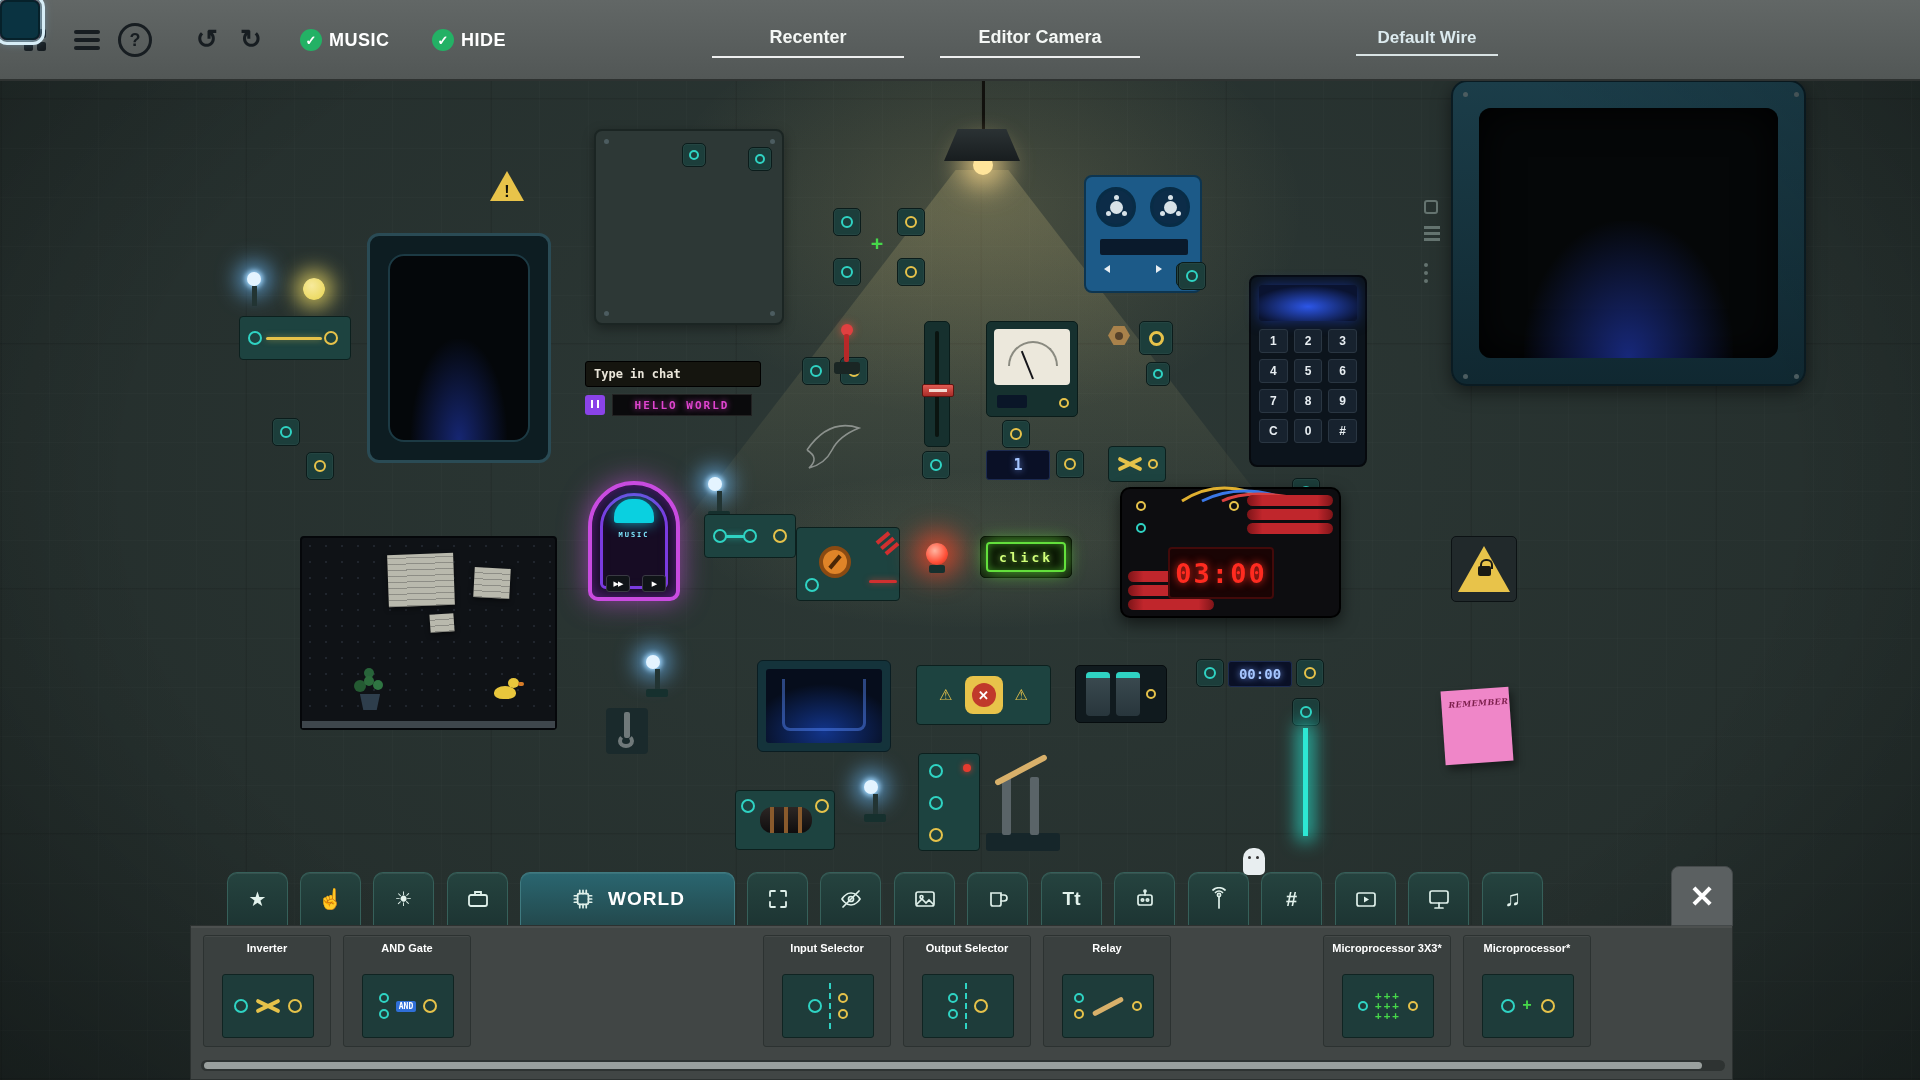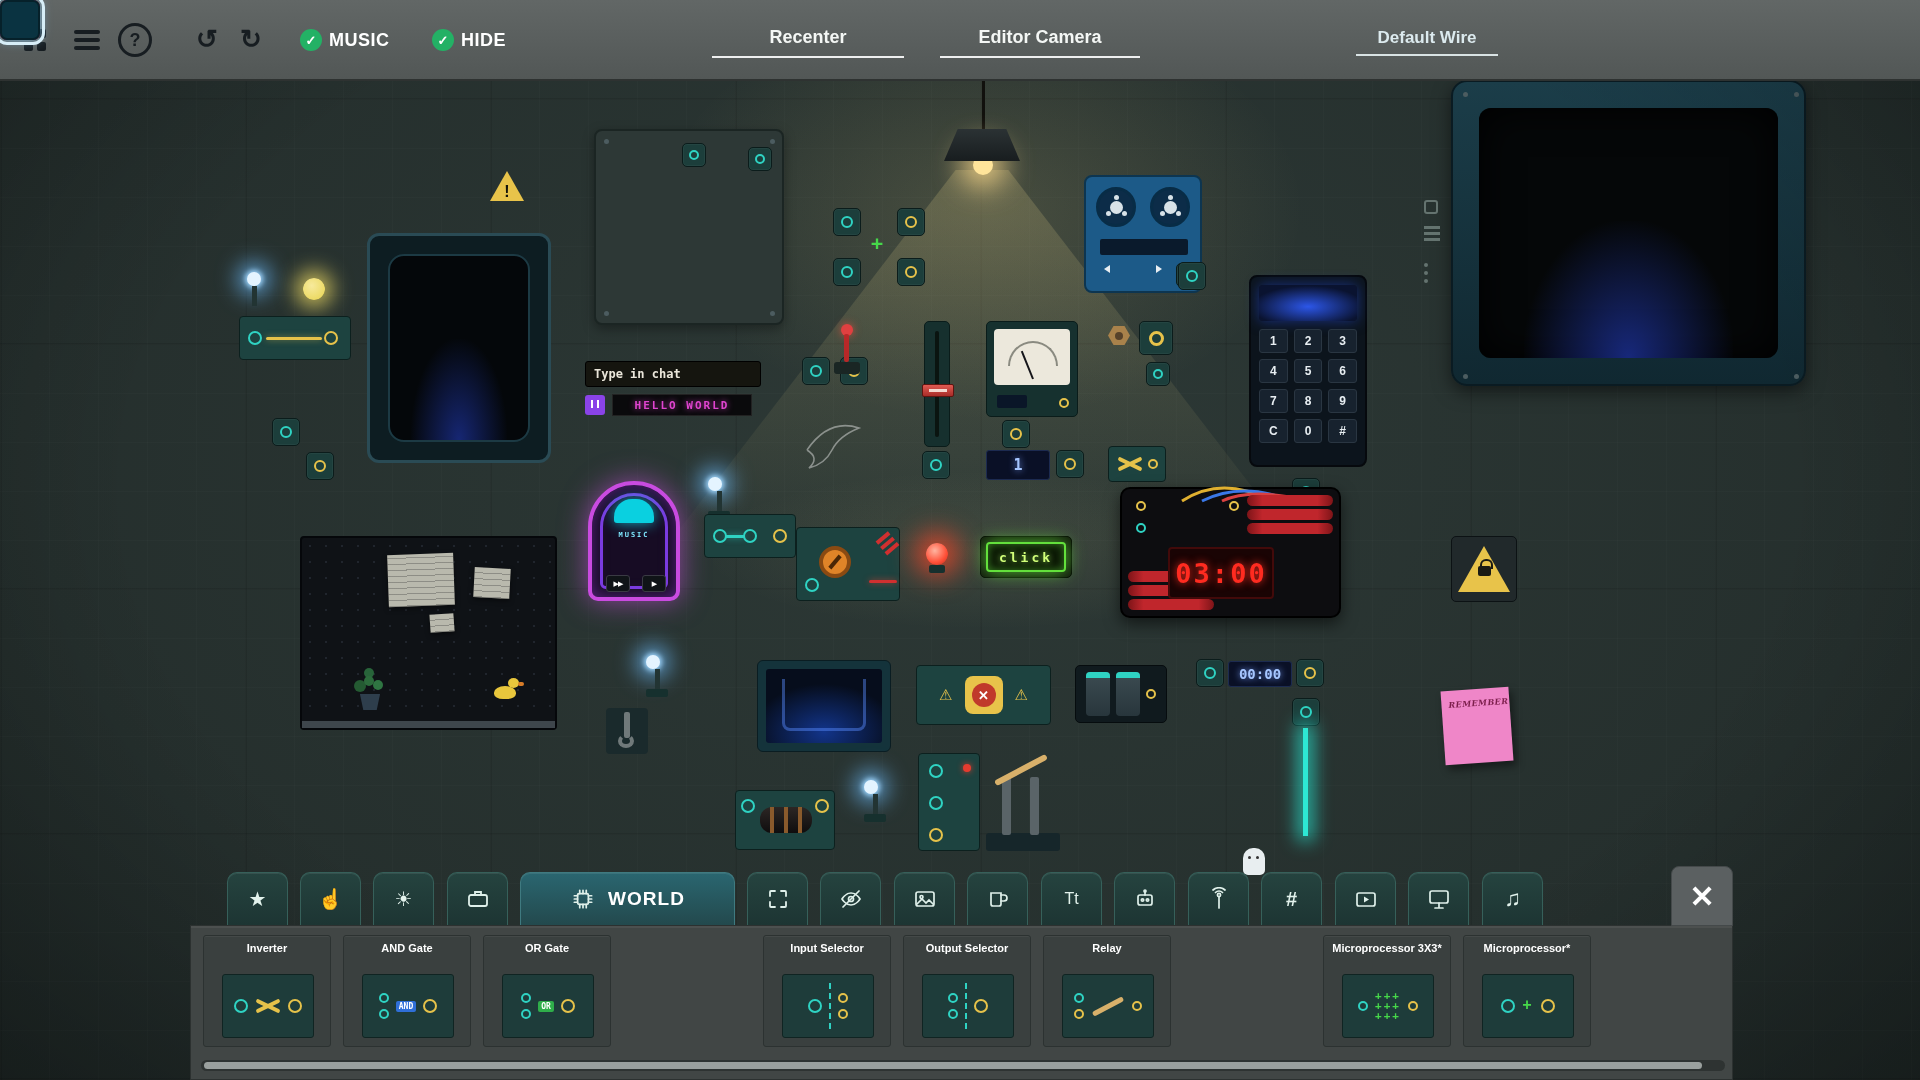--- a/index.html
+++ b/index.html
@@ -654,21 +654,21 @@
         <path d="M4 17l5-5 4 4 3-3 4 4"></path>
       </svg>
   </button>
   <button class="cattab" style="left:967px">
     <svg viewBox="0 0 24 24" width="24" height="24" fill="none" stroke-width="1.7" stroke-linecap="round">
         <path d="M5 6h10v11a2 2 0 01-2 2H7a2 2 0 01-2-2z"></path>
         <path d="M15 8h3a2.6 2.6 0 010 6h-3"></path>
       </svg>
   </button>
   <button class="cattab" style="left:1041px">
-      <span style="font-weight:normal;font-size:16px">Tt</span>
+      <span style="font-weight:bold;font-size:19px">Tt</span>
     </button>
   <button class="cattab" style="left:1114px">
     <svg viewBox="0 0 24 24" width="24" height="24" fill="none" stroke-width="1.7" stroke-linecap="round">
         <rect x="5" y="8" width="14" height="10" rx="2"></rect>
         <circle cx="9.5" cy="13" r="1.2"></circle>
         <circle cx="14.5" cy="13" r="1.2"></circle>
         <path d="M12 8V5"></path>
         <circle cx="12" cy="4" r="1"></circle>
       </svg>
   </button>
@@ -721,31 +721,20 @@
     <div class="tile">
       <span class="col">
           <span class="ring s10"></span>
           <span class="ring s10"></span>
         </span>
       <span class="badge">AND</span>
       <span class="ring gold"></span>
     </div>
   </div>
 
-  <div class="card" style="left:292px">
-    <div class="cardtitle">OR Gate</div>
-    <div class="tile">
-      <span class="col">
-          <span class="ring s10"></span>
-          <span class="ring s10"></span>
-        </span>
-      <span class="badge or">OR</span>
-      <span class="ring gold"></span>
-    </div>
-  </div>
 
 
   <div class="card" style="left:572px">
     <div class="cardtitle">Input Selector</div>
     <div class="tile">
       <span class="ring"></span>
       <span class="dashv"></span>
       <span class="col">
           <span class="ring gold s10"></span>
           <span class="ring gold s10"></span>

